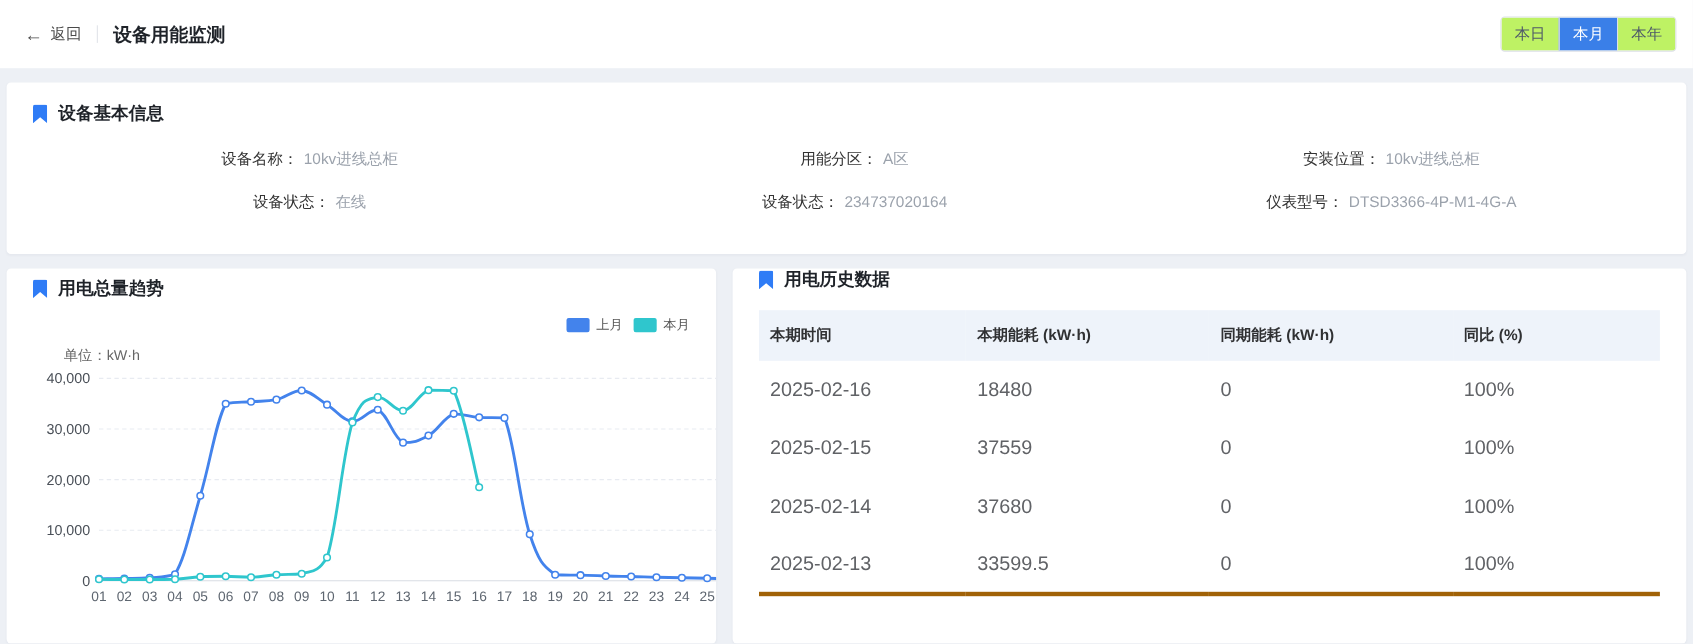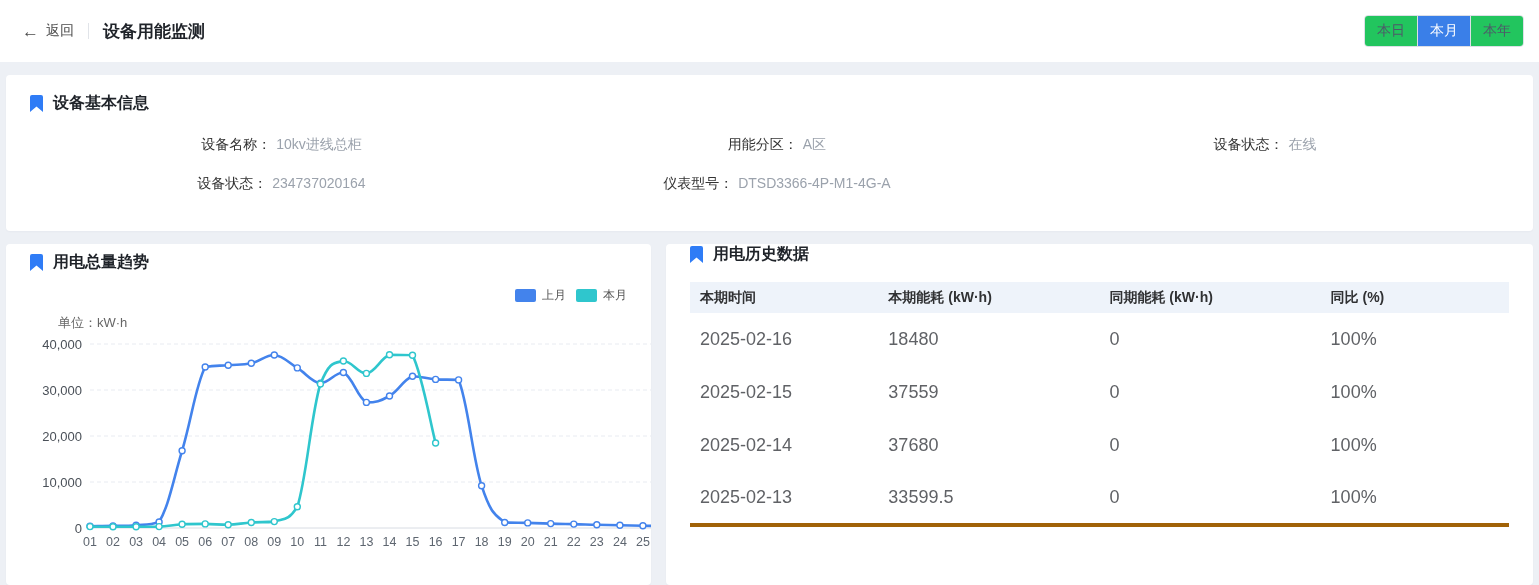--- a/index.html
+++ b/index.html
@@ -19,21 +19,21 @@
   .topbar-left { display:flex; align-items:center; }
   .back-btn { display:flex; align-items:center; gap:7px; cursor:pointer; }
   .back-arrow { font-size:17px; color:#4a4a4a; line-height:1; }
   .back-label { font-size:14px; color:#4a4a4a; }
   .vdiv { width:1px; height:16px; background:#e1e4e9; margin:0 14px; }
   .page-title { font-size:17px; font-weight:bold; color:#1f2329; }
   .tabs { display:flex; border:1px solid #dcdfe6; border-radius:4px; overflow:hidden; background:#fff; }
   .tab {
     min-width:49px; height:30px; padding:0 12px;
     display:flex; align-items:center; justify-content:center;
-    font-size:14px; color:#4e5969; cursor:pointer; background:#22c55e;
+    font-size:14px; color:#4e5969; cursor:pointer; background:#bef264;
   }
   .tab + .tab { border-left:1px solid #dcdfe6; }
   .tab.active { background:#3a7fe8; color:#fff; }
   
   .content { padding:13px 6px 0; }
   .card { background:#fff; border-radius:4px; box-shadow:0 1px 2px rgba(31,41,55,.03); }
   .info-card { height:156px; padding:18px 24px;text-align:center; }
   .sec-title-row { display:flex; align-items:center; gap:10px; }
   .bookmark {
     width:13px; height:17px; background:#2f7cf6;
@@ -50,21 +50,21 @@
   .chart-card { width:645px; padding:8px 24px; overflow:hidden; }
   .table-card { flex:1; padding:0 24px; overflow:hidden; }
   .legend { display:flex; justify-content:flex-end; align-items:center; gap:10px; margin-top:15px; height:14px; }
   .legend-item { display:flex; align-items:center; gap:6px; font-size:12px; color:#555; cursor:pointer; }
   .legend-swatch { width:21px; height:13px; border-radius:2px; }
   .chart-wrap { margin-top:8px; }
   
   table { width:100%; border-collapse:collapse; margin-top:17px; }
   thead th {
     background:#eef3fa; font-size:14px; color:#303133; font-weight:bold;
-    text-align:left; height:31px; padding:0 10px;
+    text-align:left; height:46px; padding:0 10px;
   }
   tbody td { font-size:18px; color:#606266; height:53px; padding:0 10px; }
   tbody tr:last-child td { border-bottom:4px solid #a16207; }
 </style>
 </head>
 <body>
 
 <div class="topbar">
   <div class="topbar-left">
     <div class="back-btn">
@@ -84,20 +84,21 @@
 <div class="content">
 
   <div class="card info-card">
     <div class="sec-title-row">
       <div class="bookmark"></div>
       <div class="sec-title">设备基本信息</div>
     </div>
     <div class="fields">
         <div class="field"><span class="lbl">设备名称：</span><span class="val">10kv进线总柜</span></div>
         <div class="field"><span class="lbl">用能分区：</span><span class="val">A区</span></div>
+        <div class="field"><span class="lbl">安装位置：</span><span class="val">10kv进线总柜</span></div>
         <div class="field"><span class="lbl">设备状态：</span><span class="val">在线</span></div>
         <div class="field"><span class="lbl">设备状态：</span><span class="val">234737020164</span></div>
         <div class="field"><span class="lbl">仪表型号：</span><span class="val">DTSD3366-4P-M1-4G-A</span></div>
       </div>
   </div>
 
   <div class="bottom">
 
     <div class="card chart-card">
       <div class="sec-title-row">

